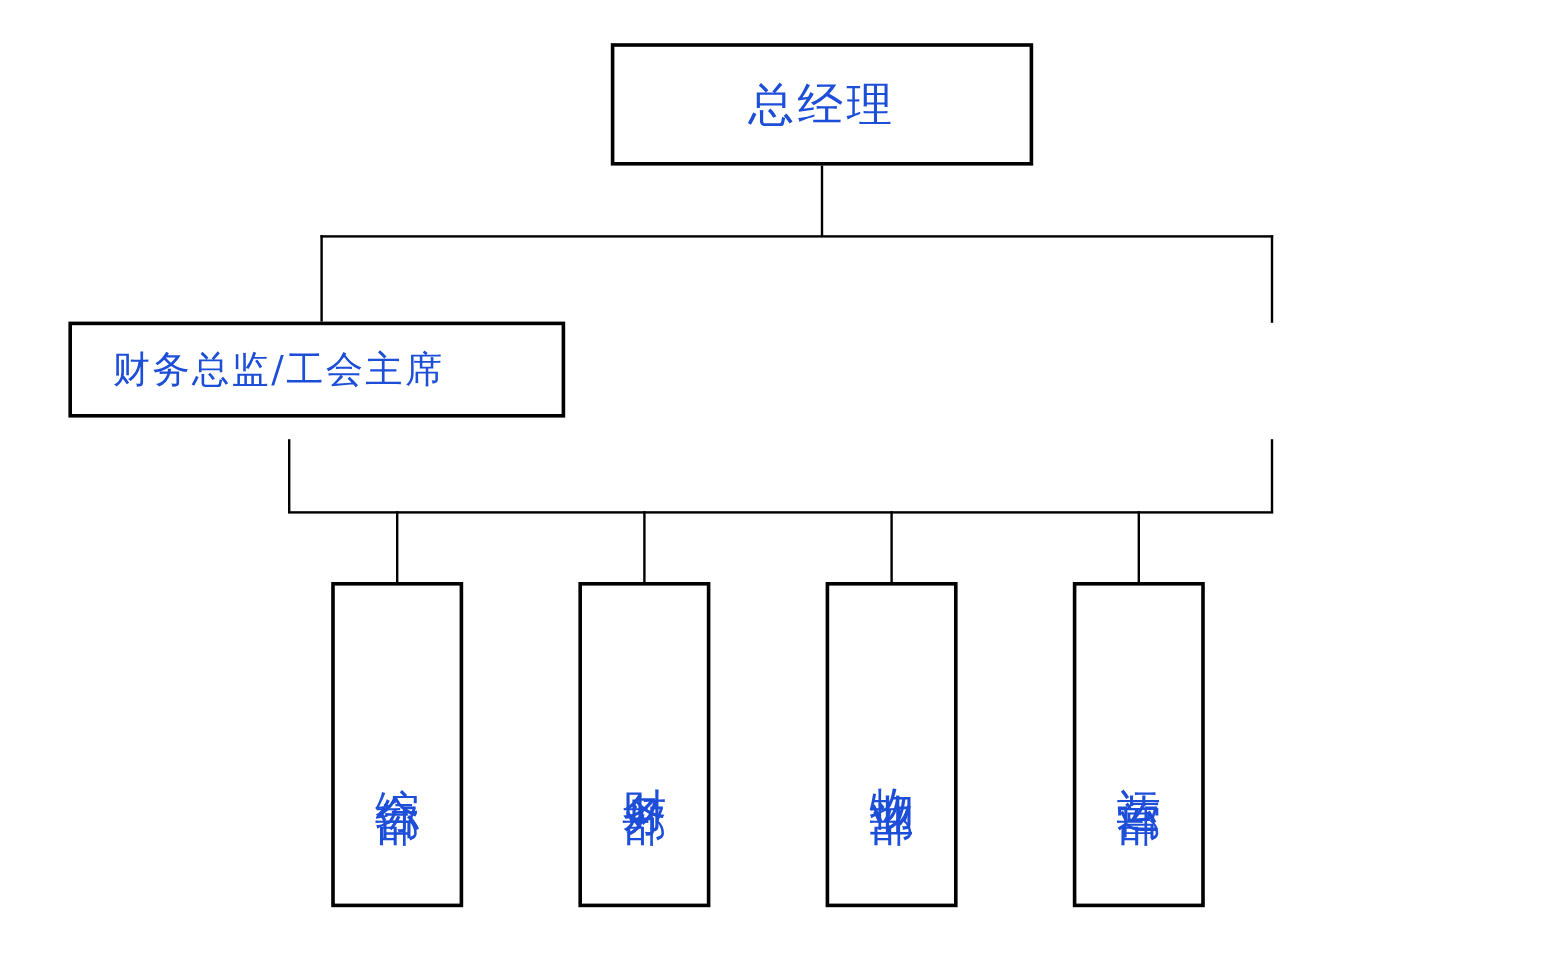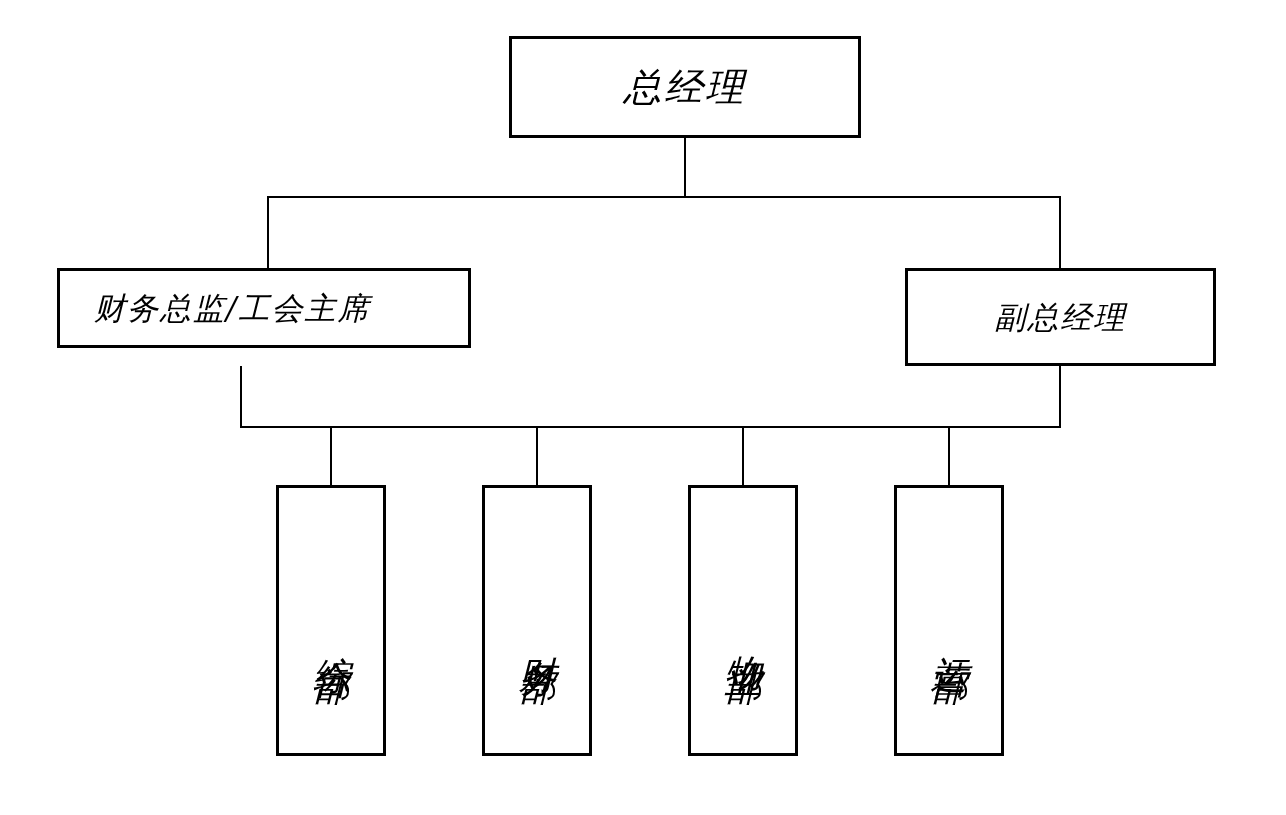--- a/index.html
+++ b/index.html
@@ -20,24 +20,23 @@
   .node {
     position: absolute;
     box-sizing: border-box;
     border: 3px solid #000000;
     background: #ffffff;
     display: flex;
     color: #1a1a1a;
   }
   .node-label {
     font-family: "DejaVu Serif", "Liberation Serif", serif;
-    color: #000000;
+    color: #1d4ed8;
     white-space: nowrap;
     line-height: 1.0;
-    font-style: italic;
   }
 
   
   .node.top {
     left: 509px;
     top: 36px;
     width: 352px;
     height: 102px;
     align-items: center;
     justify-content: center;
@@ -119,23 +118,20 @@
   <div class="line hline" style="left:267px; top:196px; width:794px;"></div>
 
   <div class="line vline" style="left:267px; top:196px; height:73px;"></div>
 
   <div class="line vline" style="left:1059px; top:196px; height:73px;"></div>
 
   <div class="node mid-left">
     <span class="node-label">财务总监/工会主席</span>
   </div>
 
-  <div class="node mid-right">
-    <span class="node-label">副总经理</span>
-  </div>
 
   <div class="line vline" style="left:240px; top:366px; height:61px;"></div>
   <div class="line vline" style="left:1059px; top:366px; height:61px;"></div>
 
   <div class="line hline" style="left:240px; top:426px; width:821px;"></div>
 
   <div class="line vline" style="left:330px; top:426px; height:59px;"></div>
   <div class="line vline" style="left:536px; top:426px; height:59px;"></div>
   <div class="line vline" style="left:742px; top:426px; height:59px;"></div>
   <div class="line vline" style="left:948px; top:426px; height:59px;"></div>

